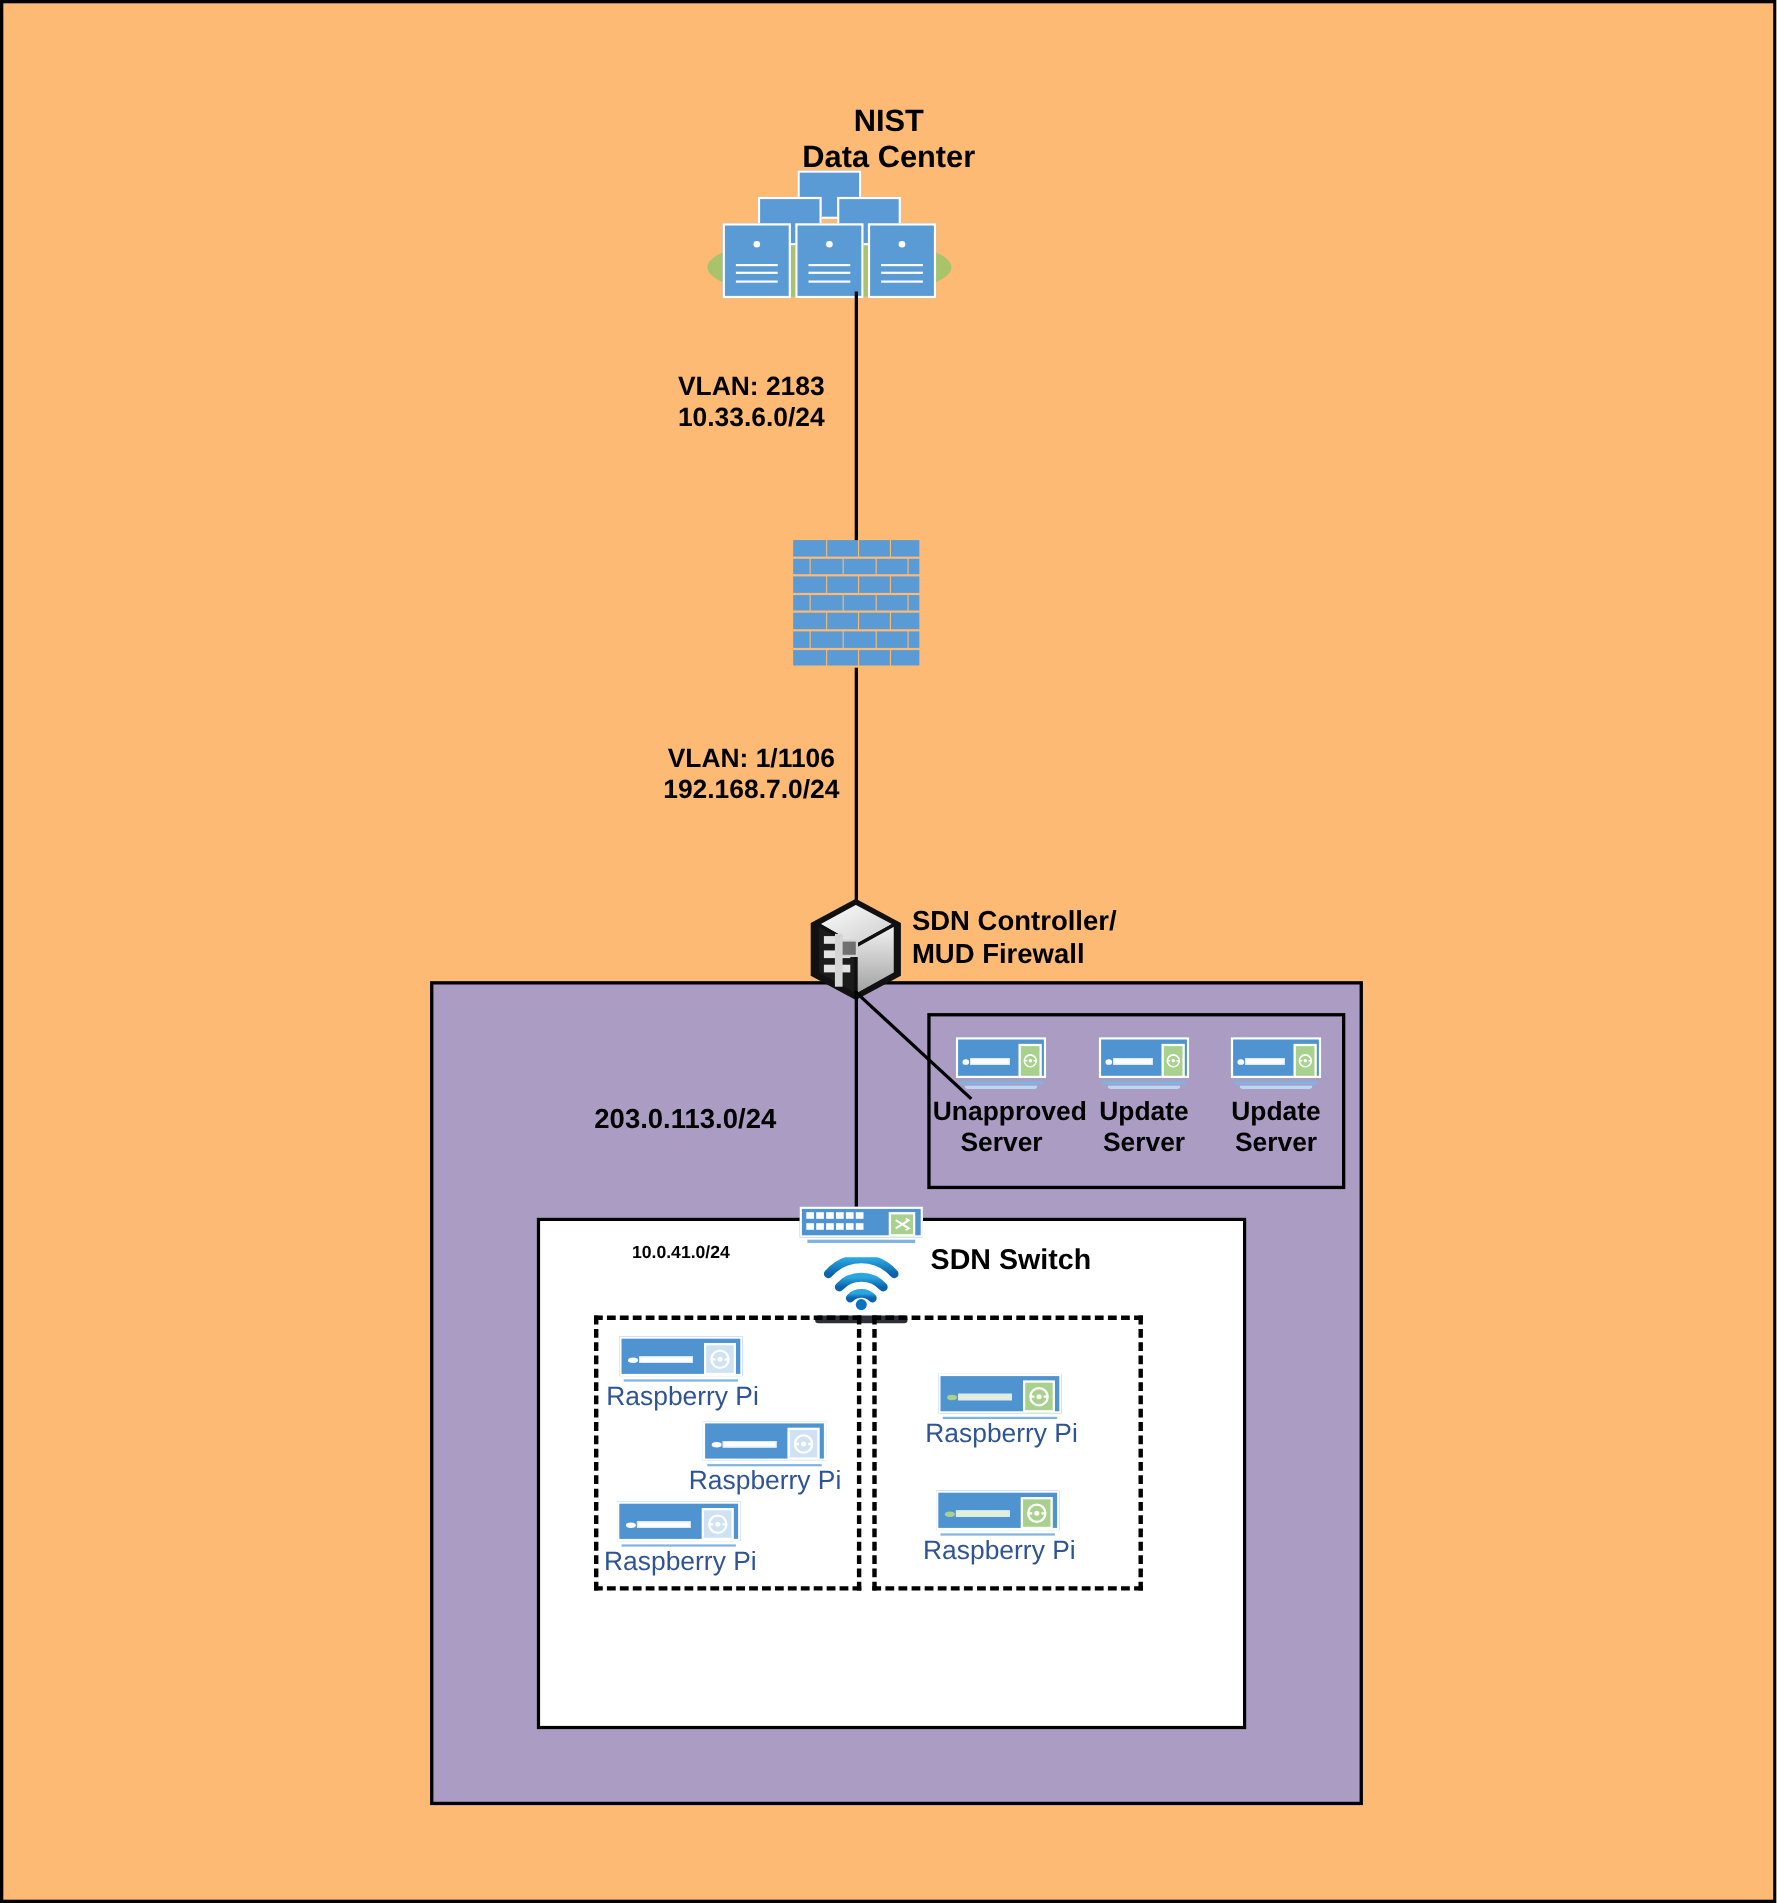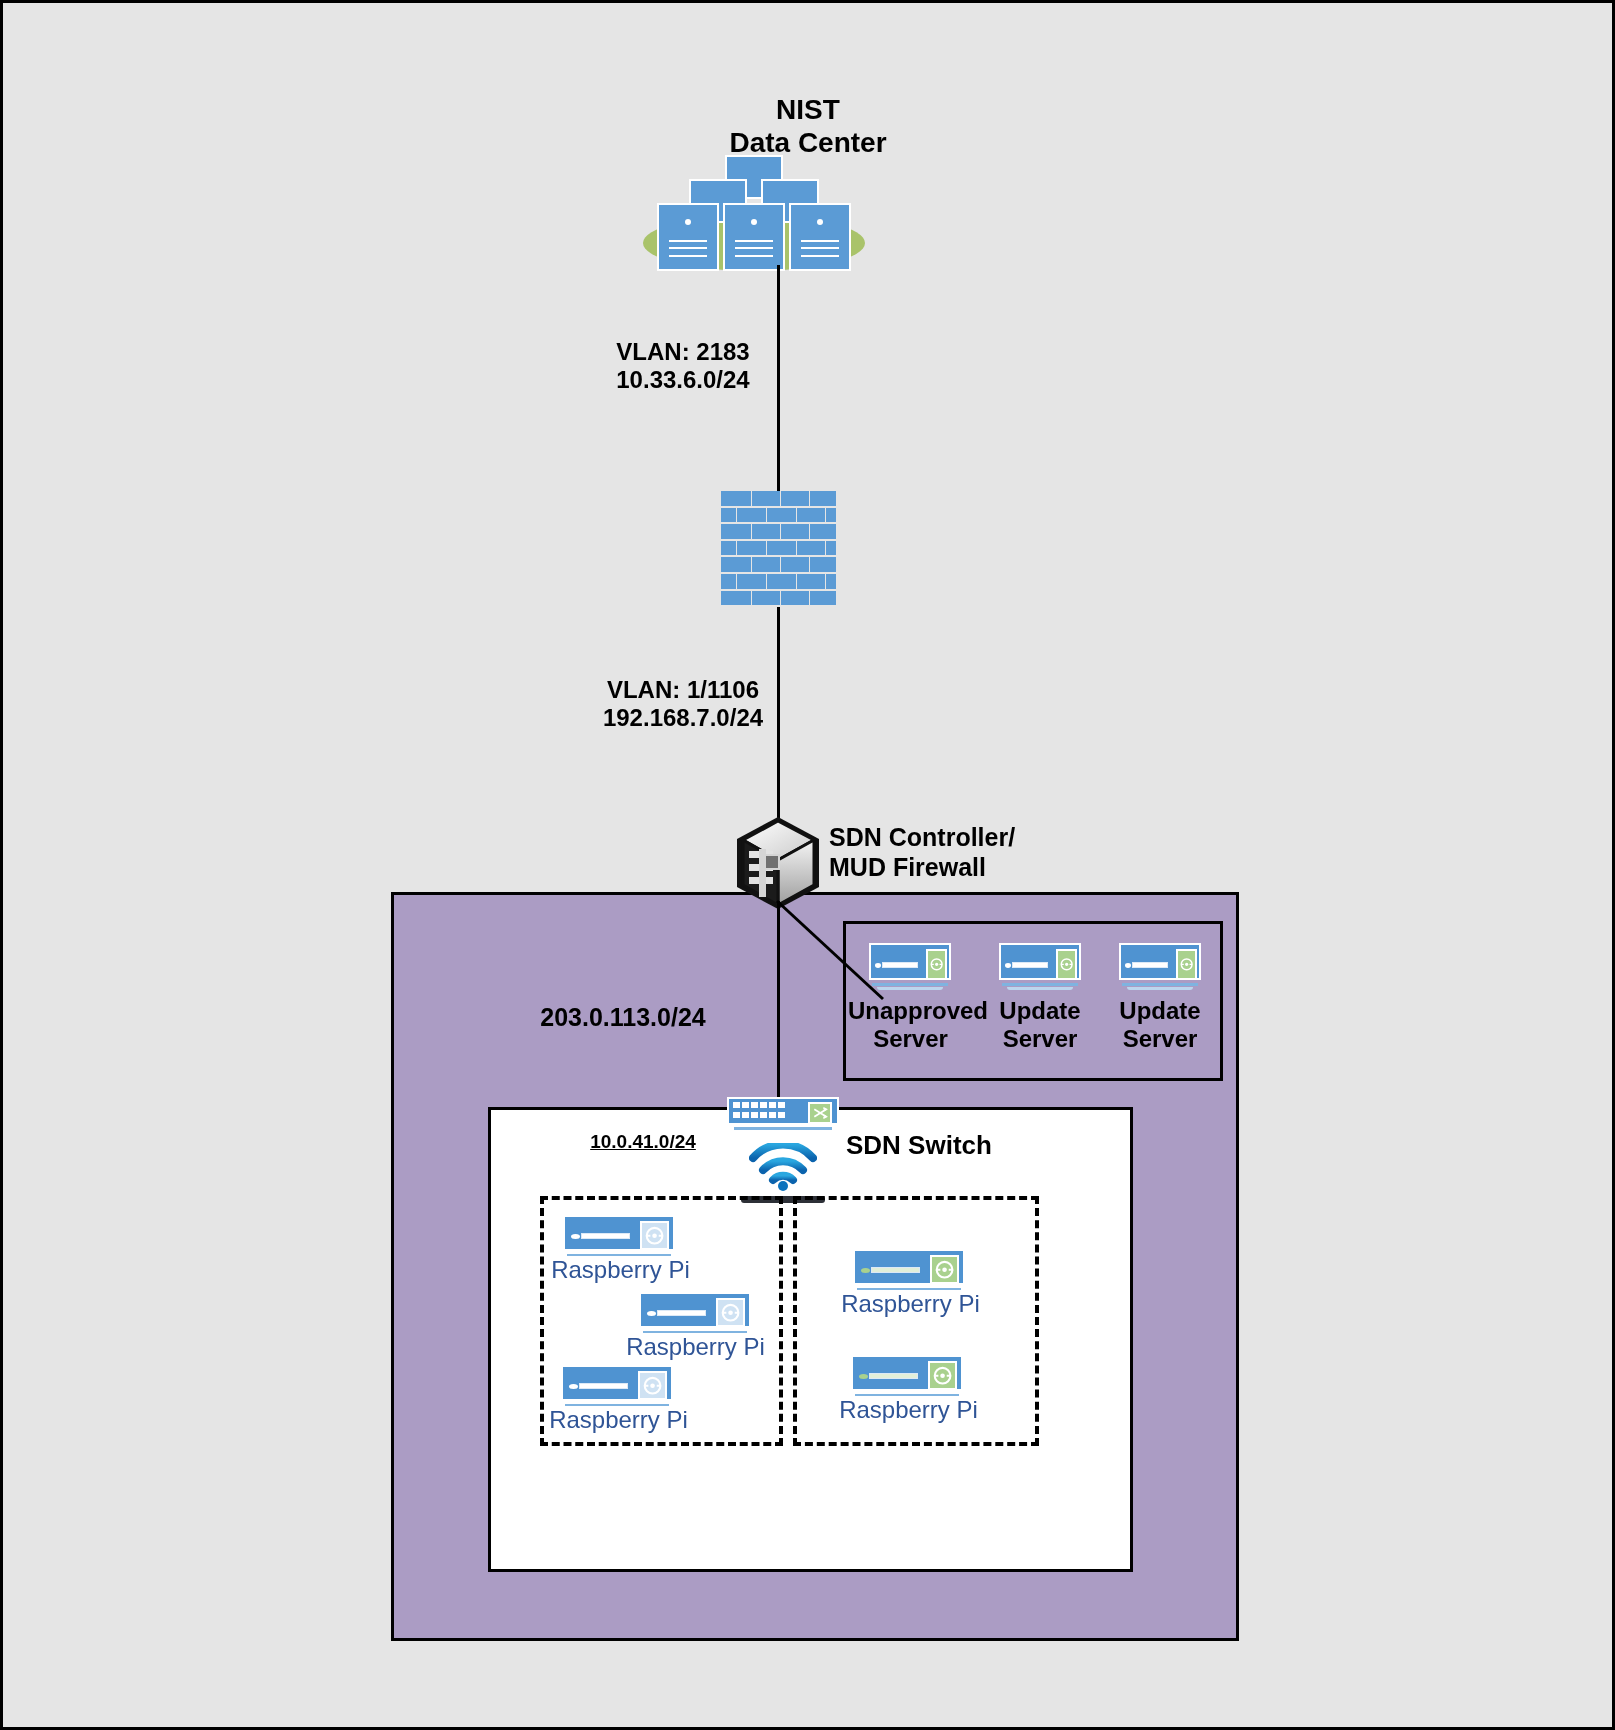--- a/index.html
+++ b/index.html
@@ -1,20 +1,20 @@
 <!DOCTYPE html>
 <html><head>
 <meta charset="utf-8">
 <style>
   html,body{margin:0;padding:0;background:#ffffff;}
   body{font-family:"Liberation Sans", sans-serif;}
   #canvas{
     position:relative;
     width:1615px;height:1730px;
-    background:#e5e5e5;
+    background:#fdba74;
     border:3px solid #000;
     box-sizing:border-box;
     overflow:hidden;
   }
   .lbl{position:absolute;font-weight:bold;color:#000;line-height:1.18;white-space:pre-line;}
   .lbl.c{text-align:center;}
   .lbl.l{text-align:left;}
 
   
   .vline{position:absolute;background:#000;width:3px;}
@@ -248,21 +248,21 @@
         </svg>
     </div>
       <div class="shelf"></div>
       <div class="shadow"></div>
   </div>
   <div class="lbl c" style="left:1097px;top:994px;width:120px;font-size:24px;">Update
 Server</div>
 
   <div class="box-outline box-white" style="left:485px;top:1104px;width:645px;height:465px;"></div>
 
-  <div class="lbl c" style="left:530px;top:1128px;width:220px;font-size:19px;text-decoration:underline;">10.0.41.0/24</div>
+  <div class="lbl c" style="left:506px;top:1128px;width:220px;font-size:16px;">10.0.41.0/24</div>
 
   <div class="switch-ic" style="left:724px;top:1094px;width:112px;height:38px;">
     <div class="body"></div>
     <div class="grn">
       <svg viewBox="0 0 24 24" width="100%" height="100%">
         <path d="M4 7 L20 17 M4 17 L20 7" stroke="#fff" stroke-width="2.4" fill="none"></path>
         <path d="M16 5 L20 7 L16 9" stroke="#fff" stroke-width="2" fill="none"></path>
         <path d="M16 15 L20 17 L16 19" stroke="#fff" stroke-width="2" fill="none"></path>
       </svg>
     </div>

